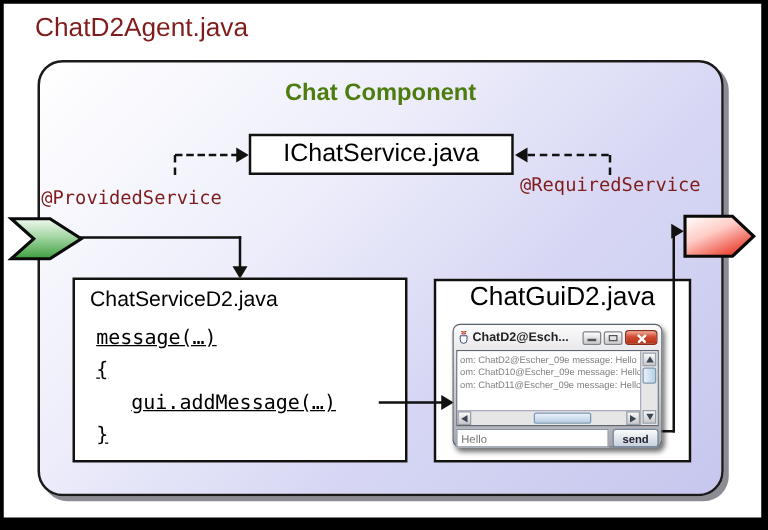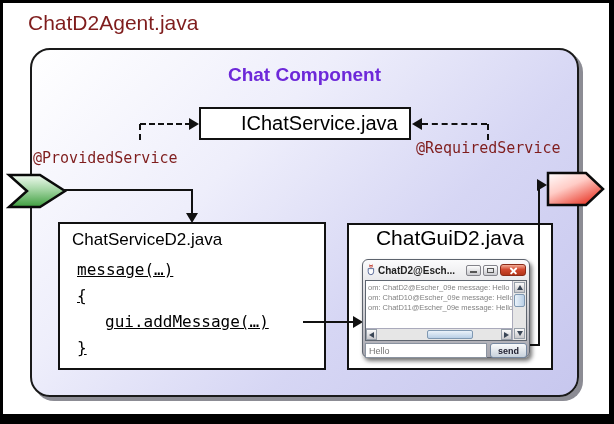--- a/index.html
+++ b/index.html
@@ -9,25 +9,25 @@
 
   .page-title { position:absolute; left:25px; top:8px; font-size:21px; color:#7f1d1d; }
 
   .component-box {
     position:absolute; left:27px; top:45px; width:549px; height:349px;
     border:2px solid #1a1a1a; border-radius:20px;
     background:linear-gradient(135deg,#ffffff 0%,#eeeefb 35%,#d6d6f4 65%,#c7c7ee 100%);
     box-shadow:4px 4px 0 #8c8c94;
   }
   .component-title { position:absolute; left:0; right:0; top:14px; text-align:center;
-    font-size:19px; font-weight:bold; color:#6d28d9; }
+    font-size:19px; font-weight:bold; color:#4d7c0f; }
 
   .interface-box { position:absolute; left:196px; top:104px; width:212px; height:33px;
-    background:#fff; border:2px solid #111; display:flex; align-items:center; justify-content:flex-start;
-    font-size:20px; color:#000;padding-left:40px; }
+    background:#fff; border:2px solid #111; display:flex; align-items:center; justify-content:center;
+    font-size:20px; color:#000; }
 
   .line { position:absolute; background:#111; }
   .dash-h { position:absolute; border-top:2px dashed #111; height:0; }
   .dash-v { position:absolute; border-left:2px dashed #111; width:0; }
   .arr-r { position:absolute; width:0; height:0; border-top:6px solid transparent;
     border-bottom:6px solid transparent; border-left:10px solid #111; }
   .arr-l { position:absolute; width:0; height:0; border-top:6px solid transparent;
     border-bottom:6px solid transparent; border-right:10px solid #111; }
   .arr-d { position:absolute; width:0; height:0; border-left:6px solid transparent;
     border-right:6px solid transparent; border-top:10px solid #111; }

